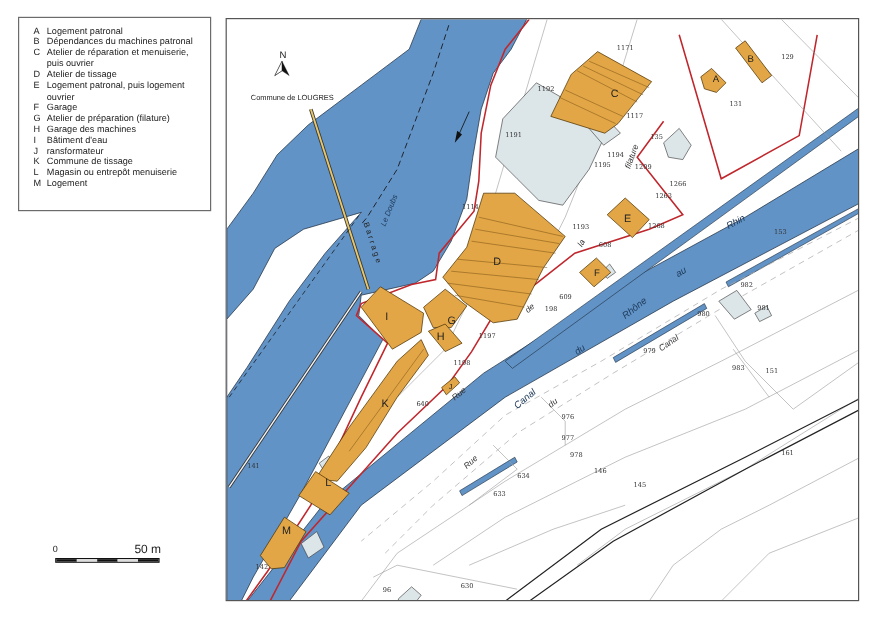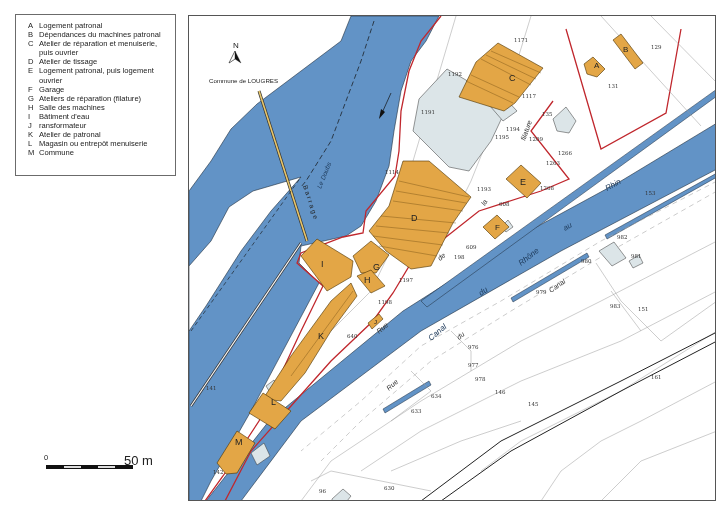--- a/index.html
+++ b/index.html
@@ -3,21 +3,21 @@
 <meta charset="utf-8">
 <style>
   html, body { margin:0; padding:0; background:#ffffff; }
   body { width:728px; height:515px; position:relative; overflow:hidden; font-family:"Liberation Sans", sans-serif; }
   .legend { position:absolute; left:15px; top:14px; width:161px; height:162px; border:1px solid #6b6b6b; background:#fff; box-sizing:border-box; padding:6px 0 0 12px; }
   .legend-row { display:flex; font-size:7.6px; line-height:9.1px; color:#222; }
   .legend-row .k { width:11px; flex:none; }
   .legend-row .v { flex:1; padding-right:4px; }
   .scale { position:absolute; left:40px; top:453px; width:100px; height:24px; }
   .scale .lbl0 { position:absolute; left:4px; top:0; font-size:7.5px; color:#222; }
-  .scale .lbl50 { position:absolute; left:84px; top:0; font-size:13px; color:#222; white-space:nowrap; }
+  .scale .lbl50 { position:absolute; left:72px; top:0; font-size:10px; color:#222; white-space:nowrap; }
   .scale .bar { position:absolute; left:6px; top:12px; height:4px; width:87px; display:flex; border:1px solid #111; box-sizing:border-box; }
   .scale .bar span { flex:1; }
   .scale .bar span.b { background:#111; }
   .scale .bar span.w { background:#ddd; }
   .map { position:absolute; left:188px; top:15px; width:528px; height:486px; border:1px solid #555; box-sizing:border-box; overflow:hidden; background:#fff; }
   .map svg { position:absolute; left:0; top:0; }
   .maptext { font-family:"Liberation Sans", sans-serif; }
   .num { font-family:"DejaVu Serif", serif; font-size:5.5px; fill:#333; }
   .blab { font-size:9px; fill:#222; }
   .street { font-size:7px; fill:#333; font-style:italic; }
@@ -46,45 +46,45 @@
   <div class="legend-row">
       <span class="k">E</span>
       <span class="v">Logement patronal, puis logement ouvrier</span>
     </div>
   <div class="legend-row">
       <span class="k">F</span>
       <span class="v">Garage</span>
     </div>
   <div class="legend-row">
       <span class="k">G</span>
-      <span class="v">Ateliers de réparation (filature)</span>
+      <span class="v">Atelier de préparation (filature)</span>
     </div>
   <div class="legend-row">
       <span class="k">H</span>
-      <span class="v">Salle des machines</span>
+      <span class="v">Garage des machines</span>
     </div>
   <div class="legend-row">
       <span class="k">I</span>
       <span class="v">Bâtiment d'eau</span>
     </div>
   <div class="legend-row">
       <span class="k">J</span>
       <span class="v">ransformateur</span>
     </div>
   <div class="legend-row">
       <span class="k">K</span>
-      <span class="v">Atelier de patronal</span>
+      <span class="v">Commune de tissage</span>
     </div>
   <div class="legend-row">
       <span class="k">L</span>
       <span class="v">Magasin ou entrepôt menuiserie</span>
     </div>
   <div class="legend-row">
       <span class="k">M</span>
-      <span class="v">Commune</span>
+      <span class="v">Logement</span>
     </div>
 </div>
 
 <div class="scale">
   <span class="lbl0">0</span>
   <span class="lbl50">50 m</span>
   <div class="bar">
       <span class="b"></span>
       <span class="w"></span>
       <span class="b"></span>

